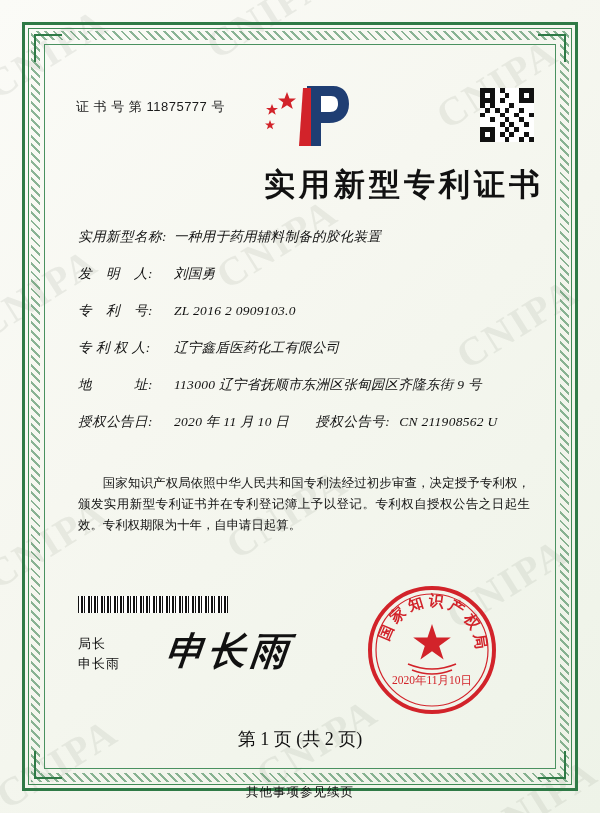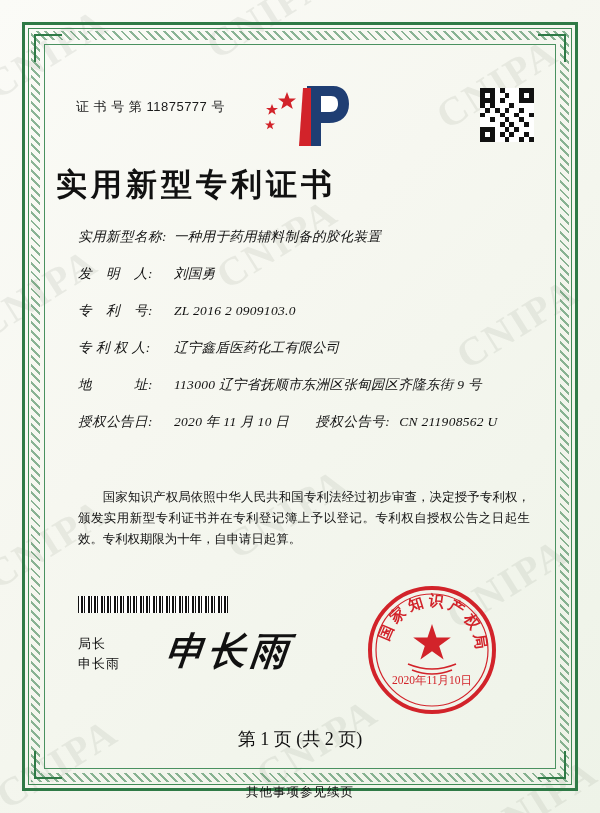--- a/index.html
+++ b/index.html
@@ -135,21 +135,21 @@
     transform: translateX(-50%);
     width: 110px;
     height: 72px;
   }
 
   .title {
     position: absolute;
     top: 108px;
     left: 0;
     right: 0;
-    text-align: left;
+    text-align: right;
     font-family: "Liberation Serif", serif;
     font-weight: bold;
     font-size: 31px;
     letter-spacing: 4px;
     color: #111;
   }
 
   .fields {
     position: absolute;
     top: 172px;
@@ -175,21 +175,21 @@
   .field-value { letter-spacing: 0.3px; }
   .field-row.double .field-value { margin-right: 26px; }
   .field-label2 {
     width: 76px;
     flex: none;
     letter-spacing: 0.5px;
   }
 
   .paras {
     position: absolute;
-    top: 431px;
+    top: 417px;
     left: 22px;
     right: 14px;
     font-family: "Liberation Serif", serif;
     font-size: 12.4px;
     line-height: 21px;
     color: #111;
     text-align: justify;
   }
   .paras p {
     margin: 0 0 8px 0;

